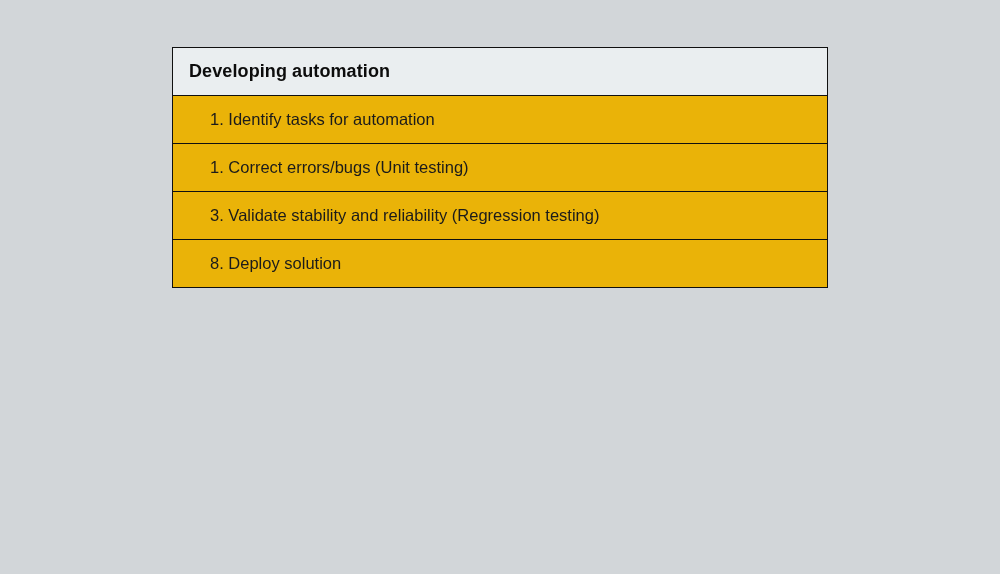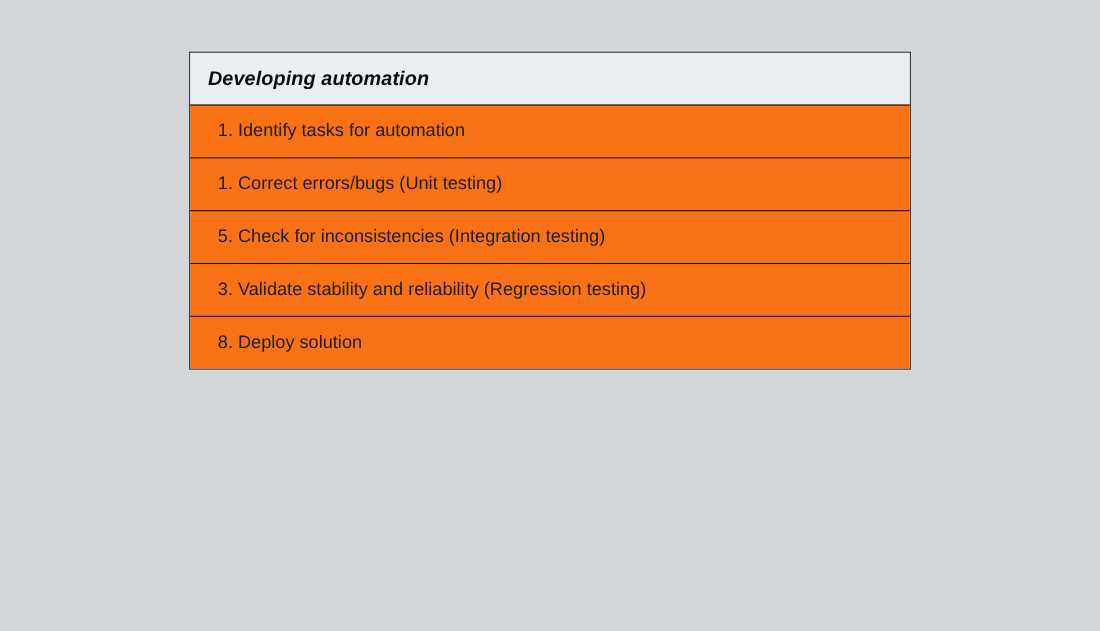--- a/index.html
+++ b/index.html
@@ -27,49 +27,45 @@
     box-sizing: border-box;
     height: 47px;
     background: #eaeef0;
     display: flex;
     align-items: center;
     padding-left: 16px;
     font-size: 18px;
     font-weight: bold;
     color: #0c0c0c;
     letter-spacing: 0.1px;
-    font-style: italic;
   }
   .table-row {
     box-sizing: border-box;
     height: 48px;
-    background: #f97316;
+    background: #eab308;
     border-top: 1.5px solid #101010;
     display: flex;
     align-items: center;
-    padding-left: 25px;
+    padding-left: 37px;
     font-size: 16.5px;
     color: #1b1b1b;
   }
 </style>
 </head>
 <body>
 
 <div class="process-table">
   <div class="table-header">
     <span>Developing automation</span>
   </div>
   <div class="table-row" style="border-top:1.5px solid #101010;">
     <span>1. Identify tasks for automation</span>
   </div>
   <div class="table-row">
     <span>1. Correct errors/bugs (Unit testing)</span>
   </div>
   <div class="table-row">
-    <span>5. Check for inconsistencies (Integration testing)</span>
-  </div>
-  <div class="table-row">
     <span>3. Validate stability and reliability (Regression testing)</span>
   </div>
   <div class="table-row">
     <span>8. Deploy solution</span>
   </div>
 </div>
 
 </body></html>

